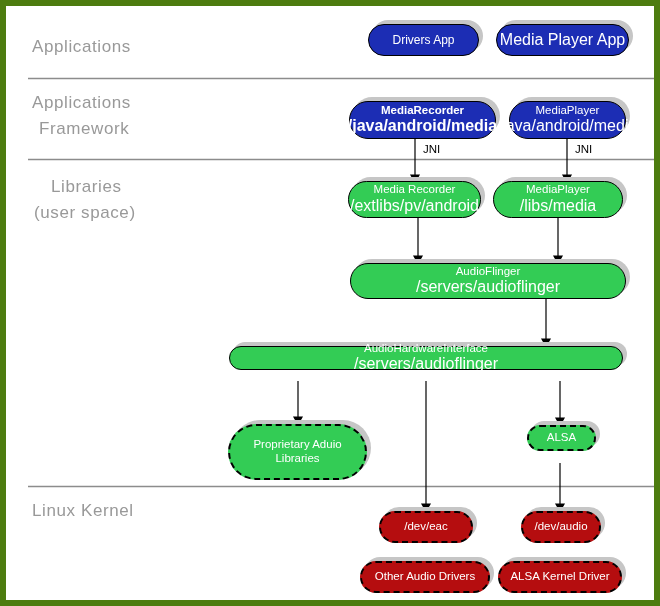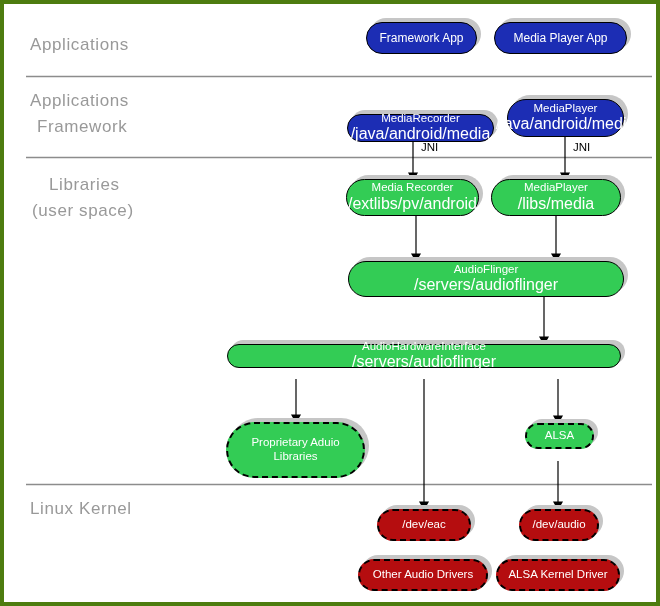--- a/index.html
+++ b/index.html
@@ -1,18 +1,18 @@
 <!DOCTYPE html>
 <html style="--blue: #1c2db4; --green: #33cc55; --red: #b50d0f; --shadow: #c6c6c6; --label: #999999;"><head>
 <meta charset="utf-8">
 <style>
   html,body{margin:0;padding:0;background:#fff;font-family:"Liberation Sans",sans-serif;}
   .canvas{
     position:relative;width:660px;height:606px;box-sizing:border-box;
-    background:#fff;border:4px solid #4d7c0f;overflow:hidden;
+    background:#fff;border:6px solid #4d7c0f;overflow:hidden;
   }
   .wires{position:absolute;left:0;top:0;width:660px;height:606px;}
   .layer-label{
     position:absolute;color:var(--label,#999);font-size:17px;
     letter-spacing:.6px;line-height:26px;white-space:nowrap;
   }
   .node{
     position:absolute;box-sizing:border-box;border-radius:999px;
     border:1.6px solid #000;color:#fff;display:flex;flex-direction:column;
     align-items:center;justify-content:center;text-align:center;
@@ -71,27 +71,27 @@
     <span style="display:block;">(user space)</span>
   </div>
   <div class="layer-label" style="left:26px;top:492px;">
     <span>Linux Kernel</span>
   </div>
 
   <div class="jni" style="left:417px;top:137px;">JNI</div>
   <div class="jni" style="left:569px;top:137px;">JNI</div>
 
   <div class="node blue" style="left:362px;top:18px;width:111px;height:32px;">
-    <span class="t" style="font-size:12px;">Framework App</span>
+    <span class="t" style="font-size:12px;">Drivers App</span>
   </div>
   <div class="node blue" style="left:490px;top:18px;width:133px;height:32px;">
-    <span class="t" style="font-size:12px;">Media Player App</span>
+    <span class="t" style="font-size:16px;">Media Player App</span>
   </div>
 
-  <div class="node blue" style="left:343px;top:110px;width:147px;height:28px;">
+  <div class="node blue" style="left:343px;top:95px;width:147px;height:38px;font-weight:bold;">
     <span class="t">MediaRecorder</span>
     <span class="s">/java/android/media</span>
   </div>
   <div class="node blue" style="left:503px;top:95px;width:117px;height:38px;">
     <span class="t">MediaPlayer</span>
     <span class="s">/java/android/media</span>
   </div>
 
   <div class="node green" style="left:342px;top:175px;width:133px;height:37px;">
     <span class="t">Media Recorder</span>

